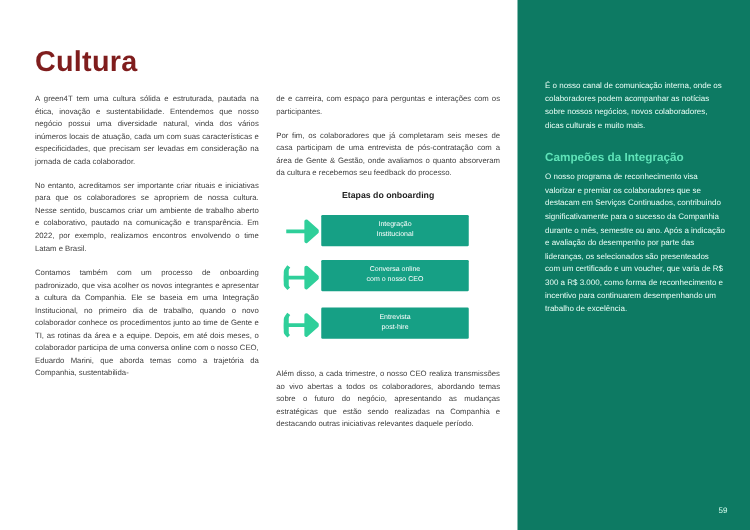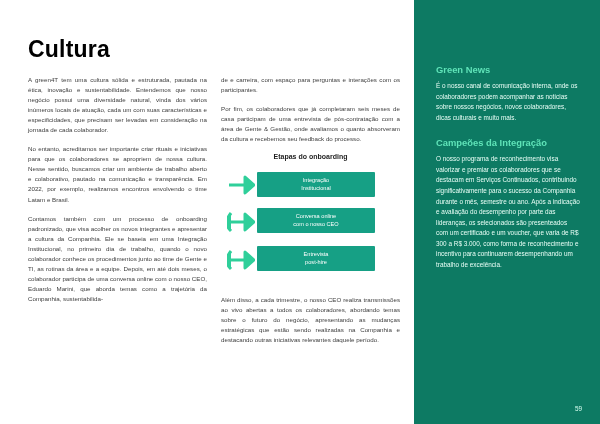--- a/index.html
+++ b/index.html
@@ -34,21 +34,21 @@
   
   .content {
     position: absolute;
     left: 28px;
     top: 36px;
     width: 372px;
     height: 370px;
   }
   .title {
     font-size: 23px;
-    color: #000000;
+    color: #7f1d1d;
     font-weight: bold;
     margin: 0 0 12px 0;
     letter-spacing: 0.2px;
   }
   .cols {
     display: flex;
     gap: 14px;
   }
   .col {
     width: 179px;
@@ -188,21 +188,20 @@
           </div>
         </div>
 
         <p class="body">Além disso, a cada trimestre, o nosso CEO realiza transmissões ao vivo abertas a todos os colaboradores, abordando temas sobre o futuro do negócio, apresentando as mudanças estratégicas que estão sendo realizadas na Companhia e destacando outras iniciativas relevantes daquele período.</p>
       </div>
 
     </div>
   </div>
 
   <div class="sidebar">
-    <h2 class="sb-heading">Green News</h2>
     <p class="sb-text">É o nosso canal de comunicação interna, onde os colaboradores podem acompanhar as notícias sobre nossos negócios, novos colaboradores, dicas culturais e muito mais.</p>
 
     <h2 class="sb-heading second">Campeões da Integração</h2>
     <p class="sb-text">O nosso programa de reconhecimento visa valorizar e premiar os colaboradores que se destacam em Serviços Continuados, contribuindo significativamente para o sucesso da Companhia durante o mês, semestre ou ano. Após a indicação e avaliação do desempenho por parte das lideranças, os selecionados são presenteados com um certificado e um voucher, que varia de R$ 300 a R$ 3.000, como forma de reconhecimento e incentivo para continuarem desempenhando um trabalho de excelência.</p>
 
     <div class="page-number">59</div>
   </div>
 
 </div>
 

